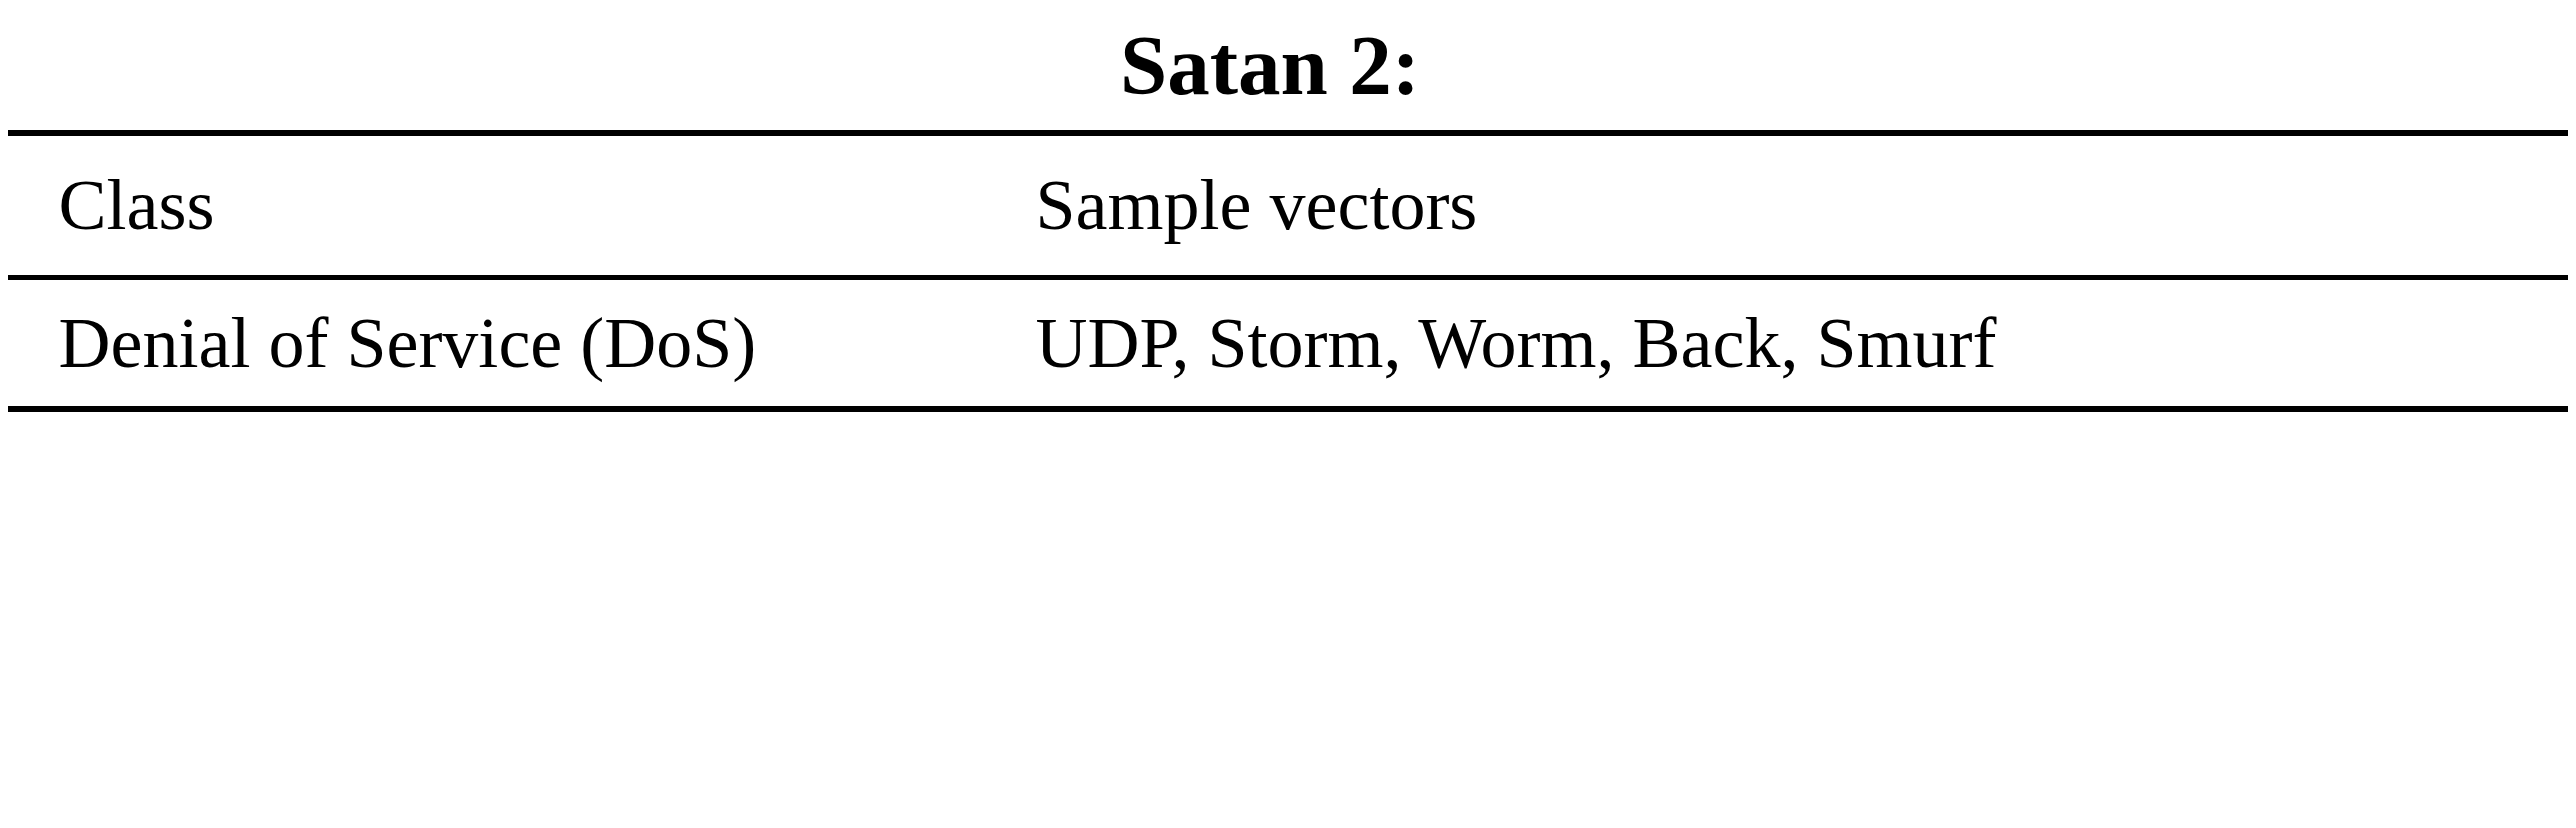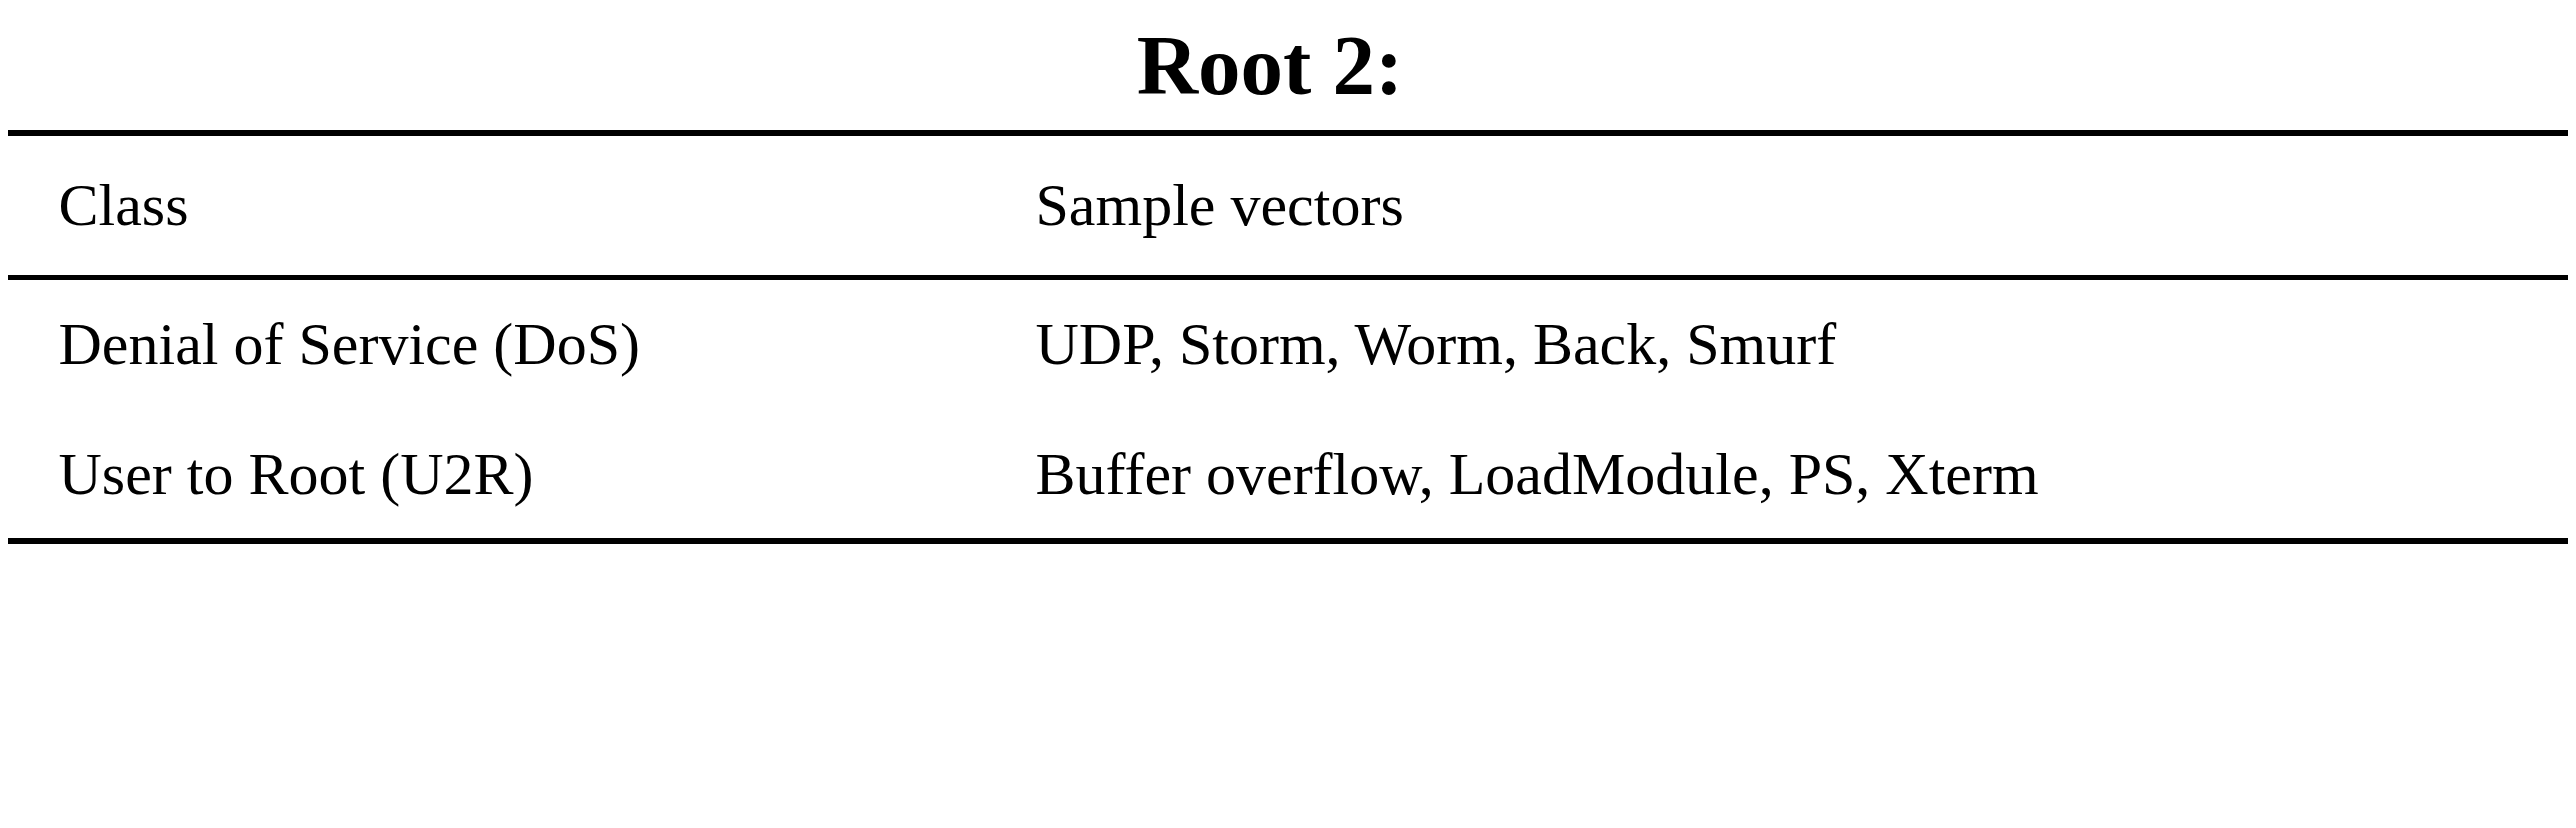--- a/index.html
+++ b/index.html
@@ -38,21 +38,21 @@
   }
   table.paper-table {
     position: absolute;
     top: 130px;
     left: 7.5px;
     width: 2560px;
     border-collapse: collapse;
     table-layout: fixed;
     border-top: 6.6px solid #000000;
     border-bottom: 6.6px solid #000000;
-    font-size: 60px;
+    font-size: 72px;
     line-height: 1;
   }
   table.paper-table th,
   table.paper-table td {
     text-align: left;
     font-weight: normal;
     vertical-align: middle;
     padding: 0;
     white-space: nowrap;
     overflow: visible;
@@ -71,39 +71,35 @@
   }
   tbody tr {
     height: 132px;
   }
 </style>
 </head>
 <body>
 
 <figure>
   <figcaption class="caption">
-    <span class="caption-label">Root 2:</span>
+    <span class="caption-label">Satan 2:</span>
   </figcaption>
 
   <table class="paper-table">
     <colgroup>
       <col class="col-class">
       <col class="col-attacks">
     </colgroup>
     <thead>
       <tr>
         <th>Class</th>
         <th>Sample vectors</th>
       </tr>
     </thead>
     <tbody>
       <tr>
         <td>Denial of Service (DoS)</td>
         <td>UDP, Storm, Worm, Back, Smurf</td>
       </tr>
-      <tr>
-        <td>User to Root (U2R)</td>
-        <td>Buffer overflow, LoadModule, PS, Xterm</td>
-      </tr>
     </tbody>
   </table>
 </figure>
 
 
 </body></html>

